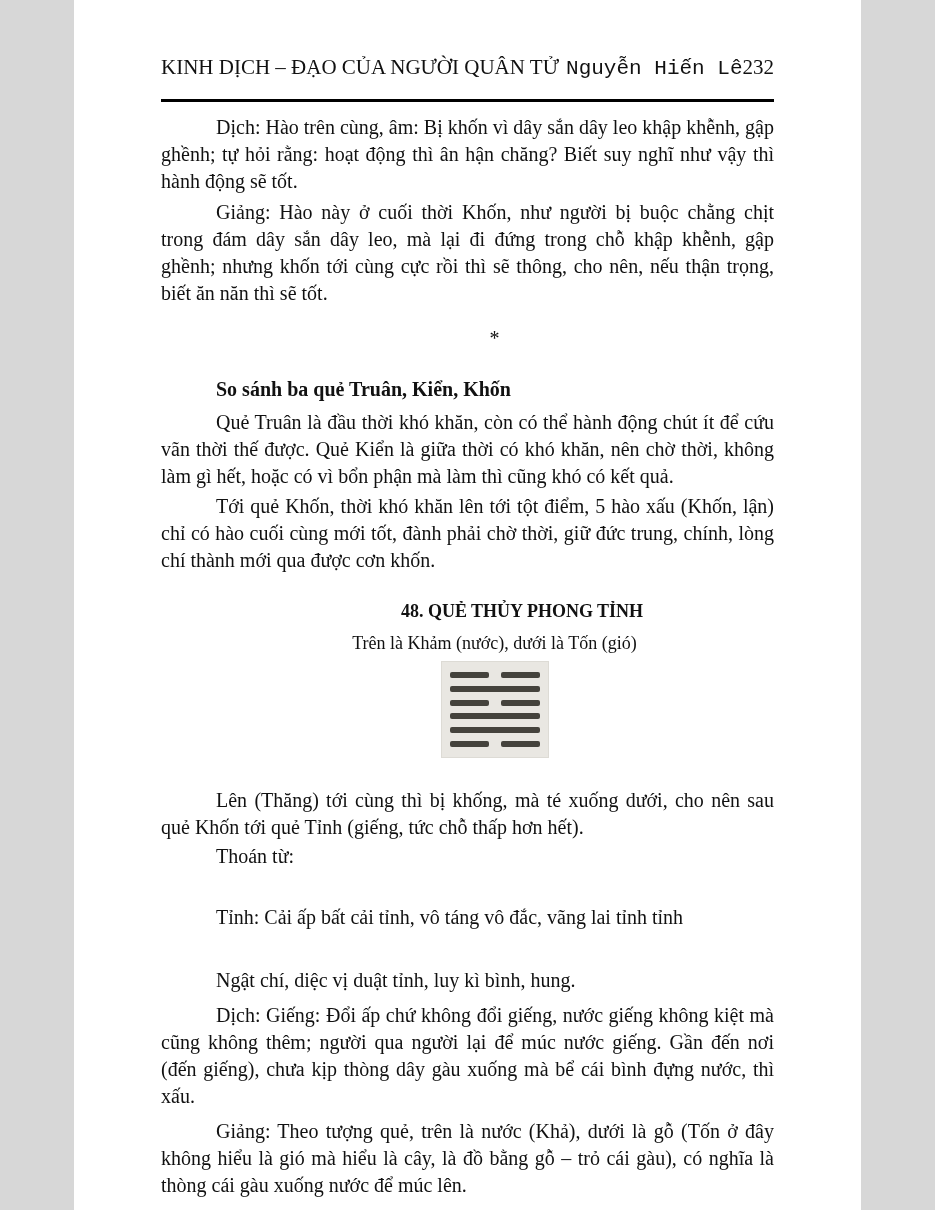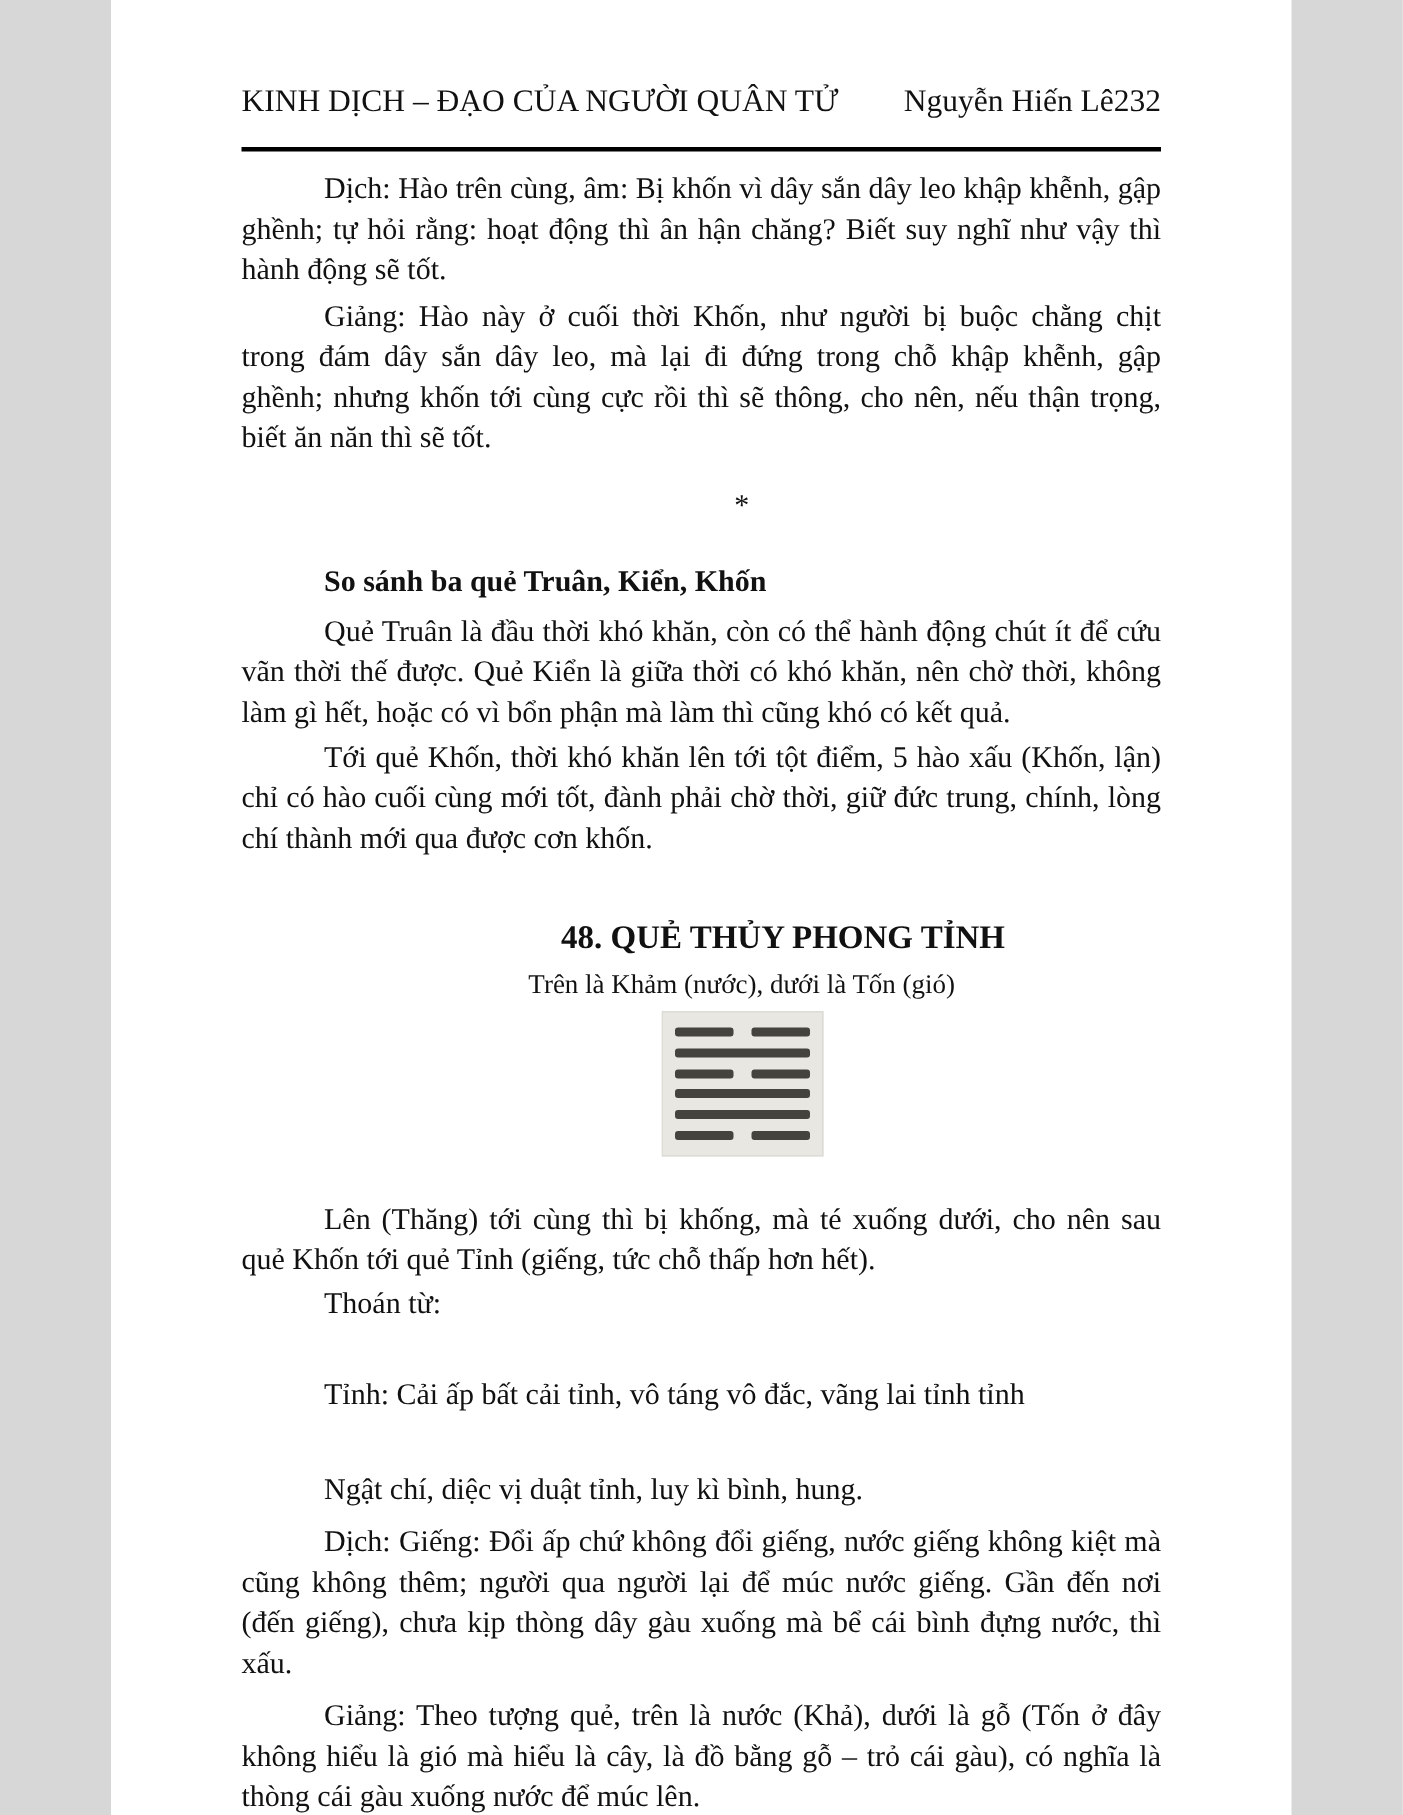--- a/index.html
+++ b/index.html
@@ -10,31 +10,31 @@
     color:var(--text,#111);
     font-size:20px;line-height:27px;
   }
   .content{padding:0 87px;}
   .header-row{
     display:flex;align-items:baseline;margin-top:54px;
     font-size:21px;line-height:27px;white-space:nowrap;
   }
   .header-title{flex:0 0 auto;}
   .header-spacer{flex:1 1 auto;}
-  .header-author{flex:0 0 auto;}
+  .header-author{flex:0 0 auto;font-family:Liberation Mono, monospace;}
   .header-pagenum{flex:0 0 auto;}
   .rule{height:3px;background:var(--rule,#000);margin-top:17px;border:0;}
   p{margin:0;text-align:justify;text-indent:55px;}
   .p-dich-hao{margin-top:12px;}
   .p-giang-hao{margin-top:4px;}
   .star-sep{margin-top:18px;text-align:center;text-indent:0;margin-left:54px;}
   .compare-heading{margin-top:24px;font-weight:bold;text-indent:55px;text-align:left;font-size:20px;line-height:27px;margin-bottom:0;}
   .p-sosanh1{margin-top:6px;}
   .p-sosanh2{margin-top:3px;}
-  .chapter-heading{margin-top:38px;text-align:center;font-weight:bold;font-size:22px;line-height:27px;margin-left:54px;margin-bottom:0;}
+  .chapter-heading{margin-top:24px;text-align:center;font-weight:bold;font-size:18px;line-height:27px;margin-left:54px;margin-bottom:0;}
   .chapter-subtitle{margin-top:5px;text-align:center;text-indent:0;font-size:18px;margin-left:54px;}
   .hexagram-wrap{margin-top:4px;display:flex;justify-content:center;margin-left:54px;}
   .hexagram{
     width:108px;height:97px;background:var(--hex-bg,#e9e7e2);
     display:flex;flex-direction:column;justify-content:space-between;
     padding:11px 9px;box-sizing:border-box;
     box-shadow:0 0 0 1px #dddbd5 inset;
   }
   .hex-line{display:flex;justify-content:space-between;height:6px;}
   .hex-line .seg{background:var(--hex-line,#45433d);height:6px;border-radius:2px;}

